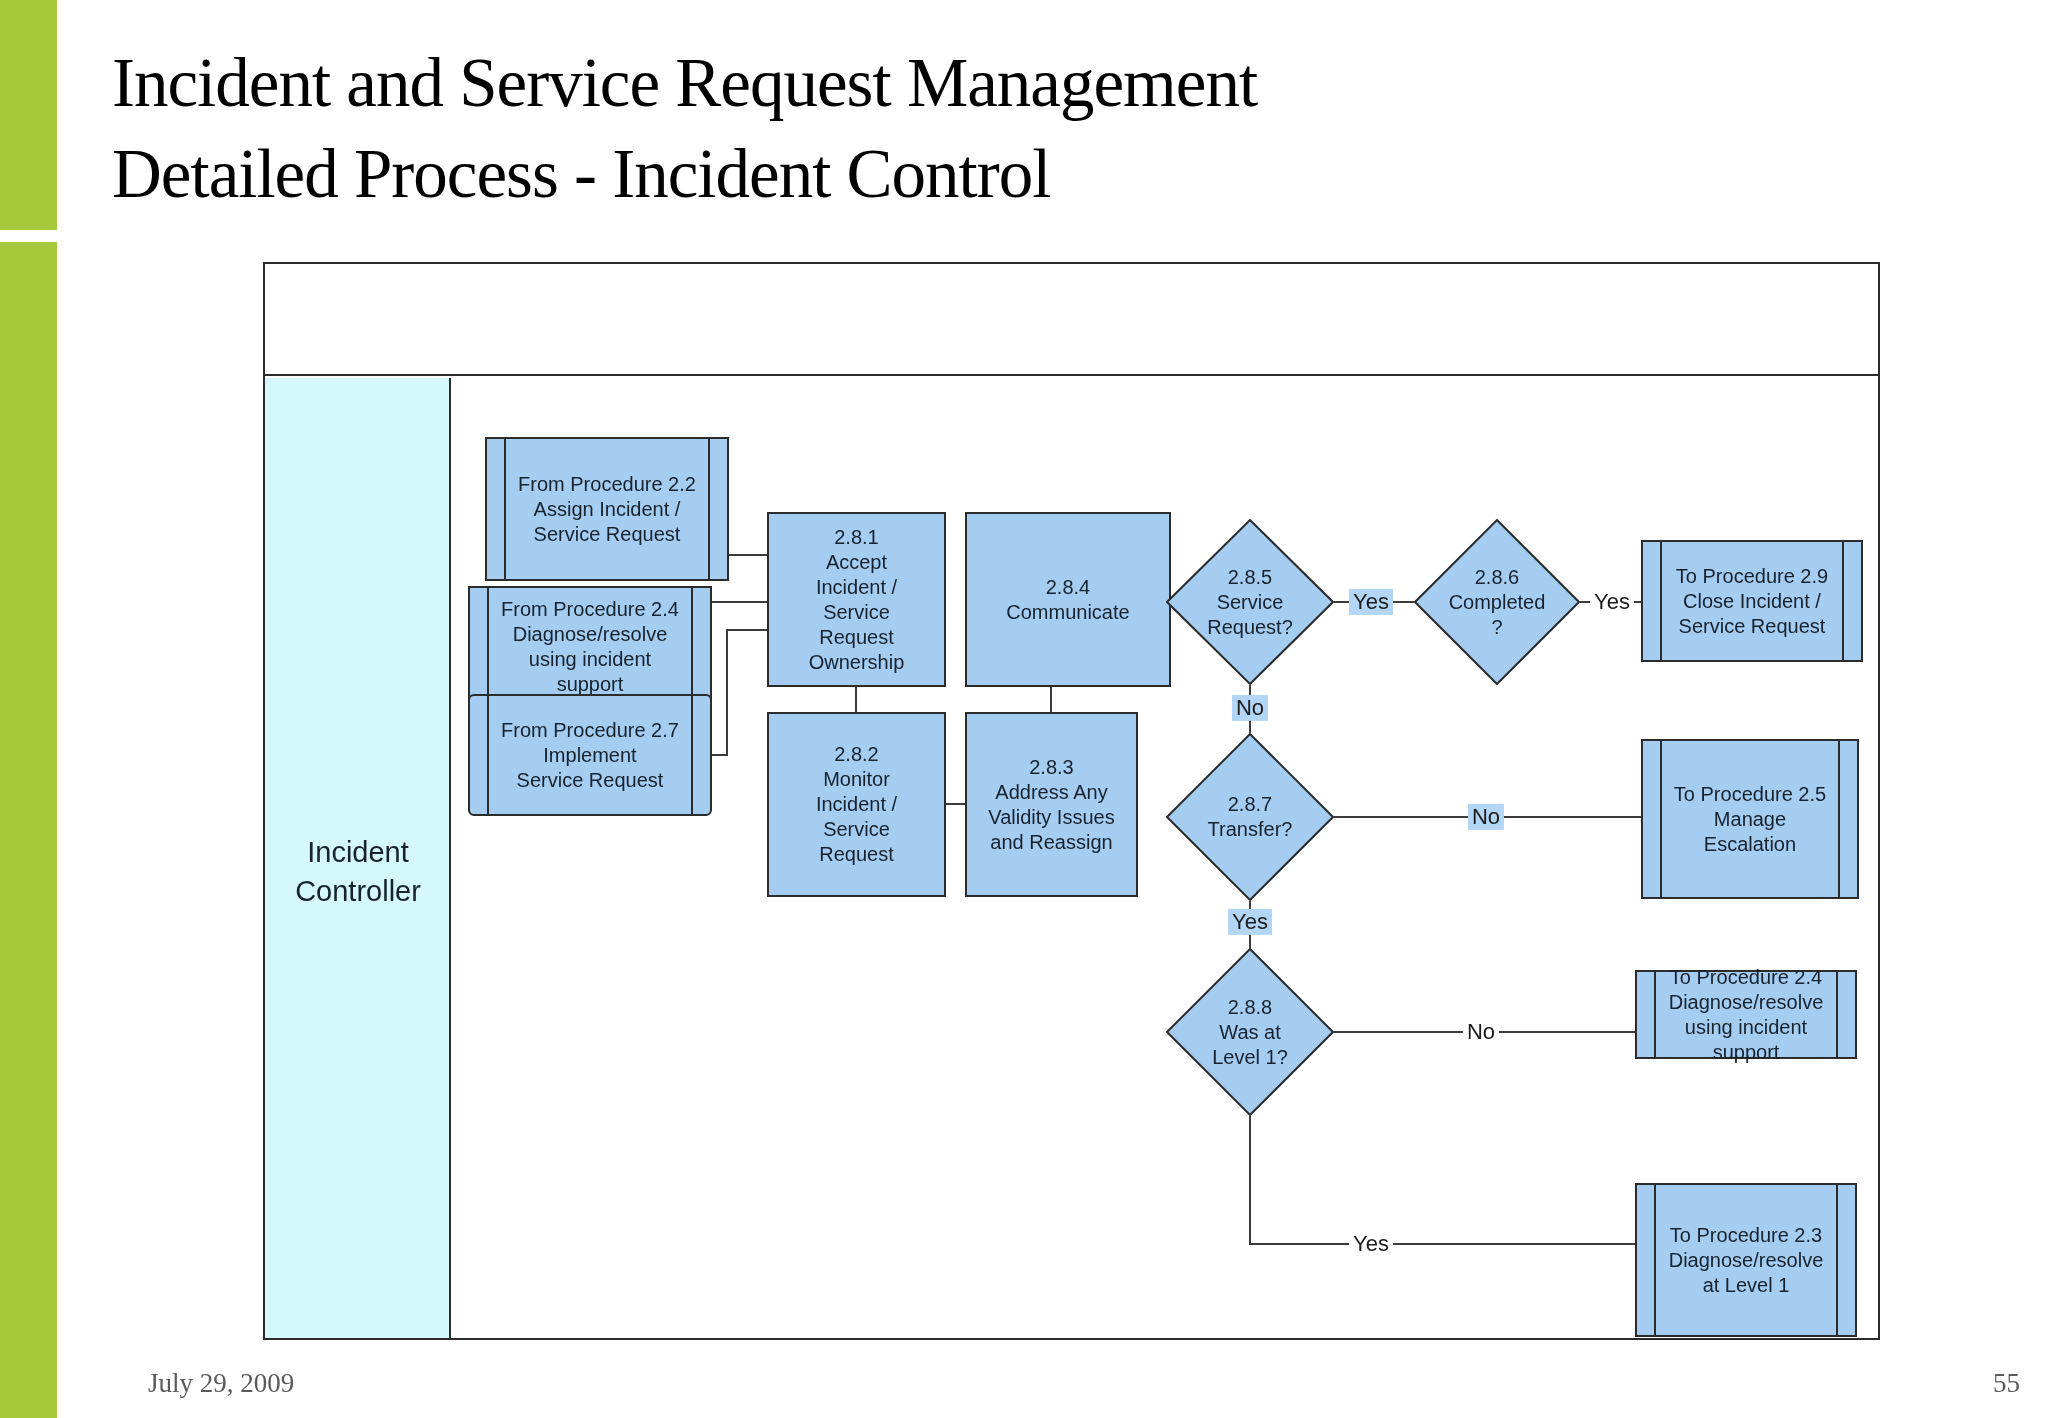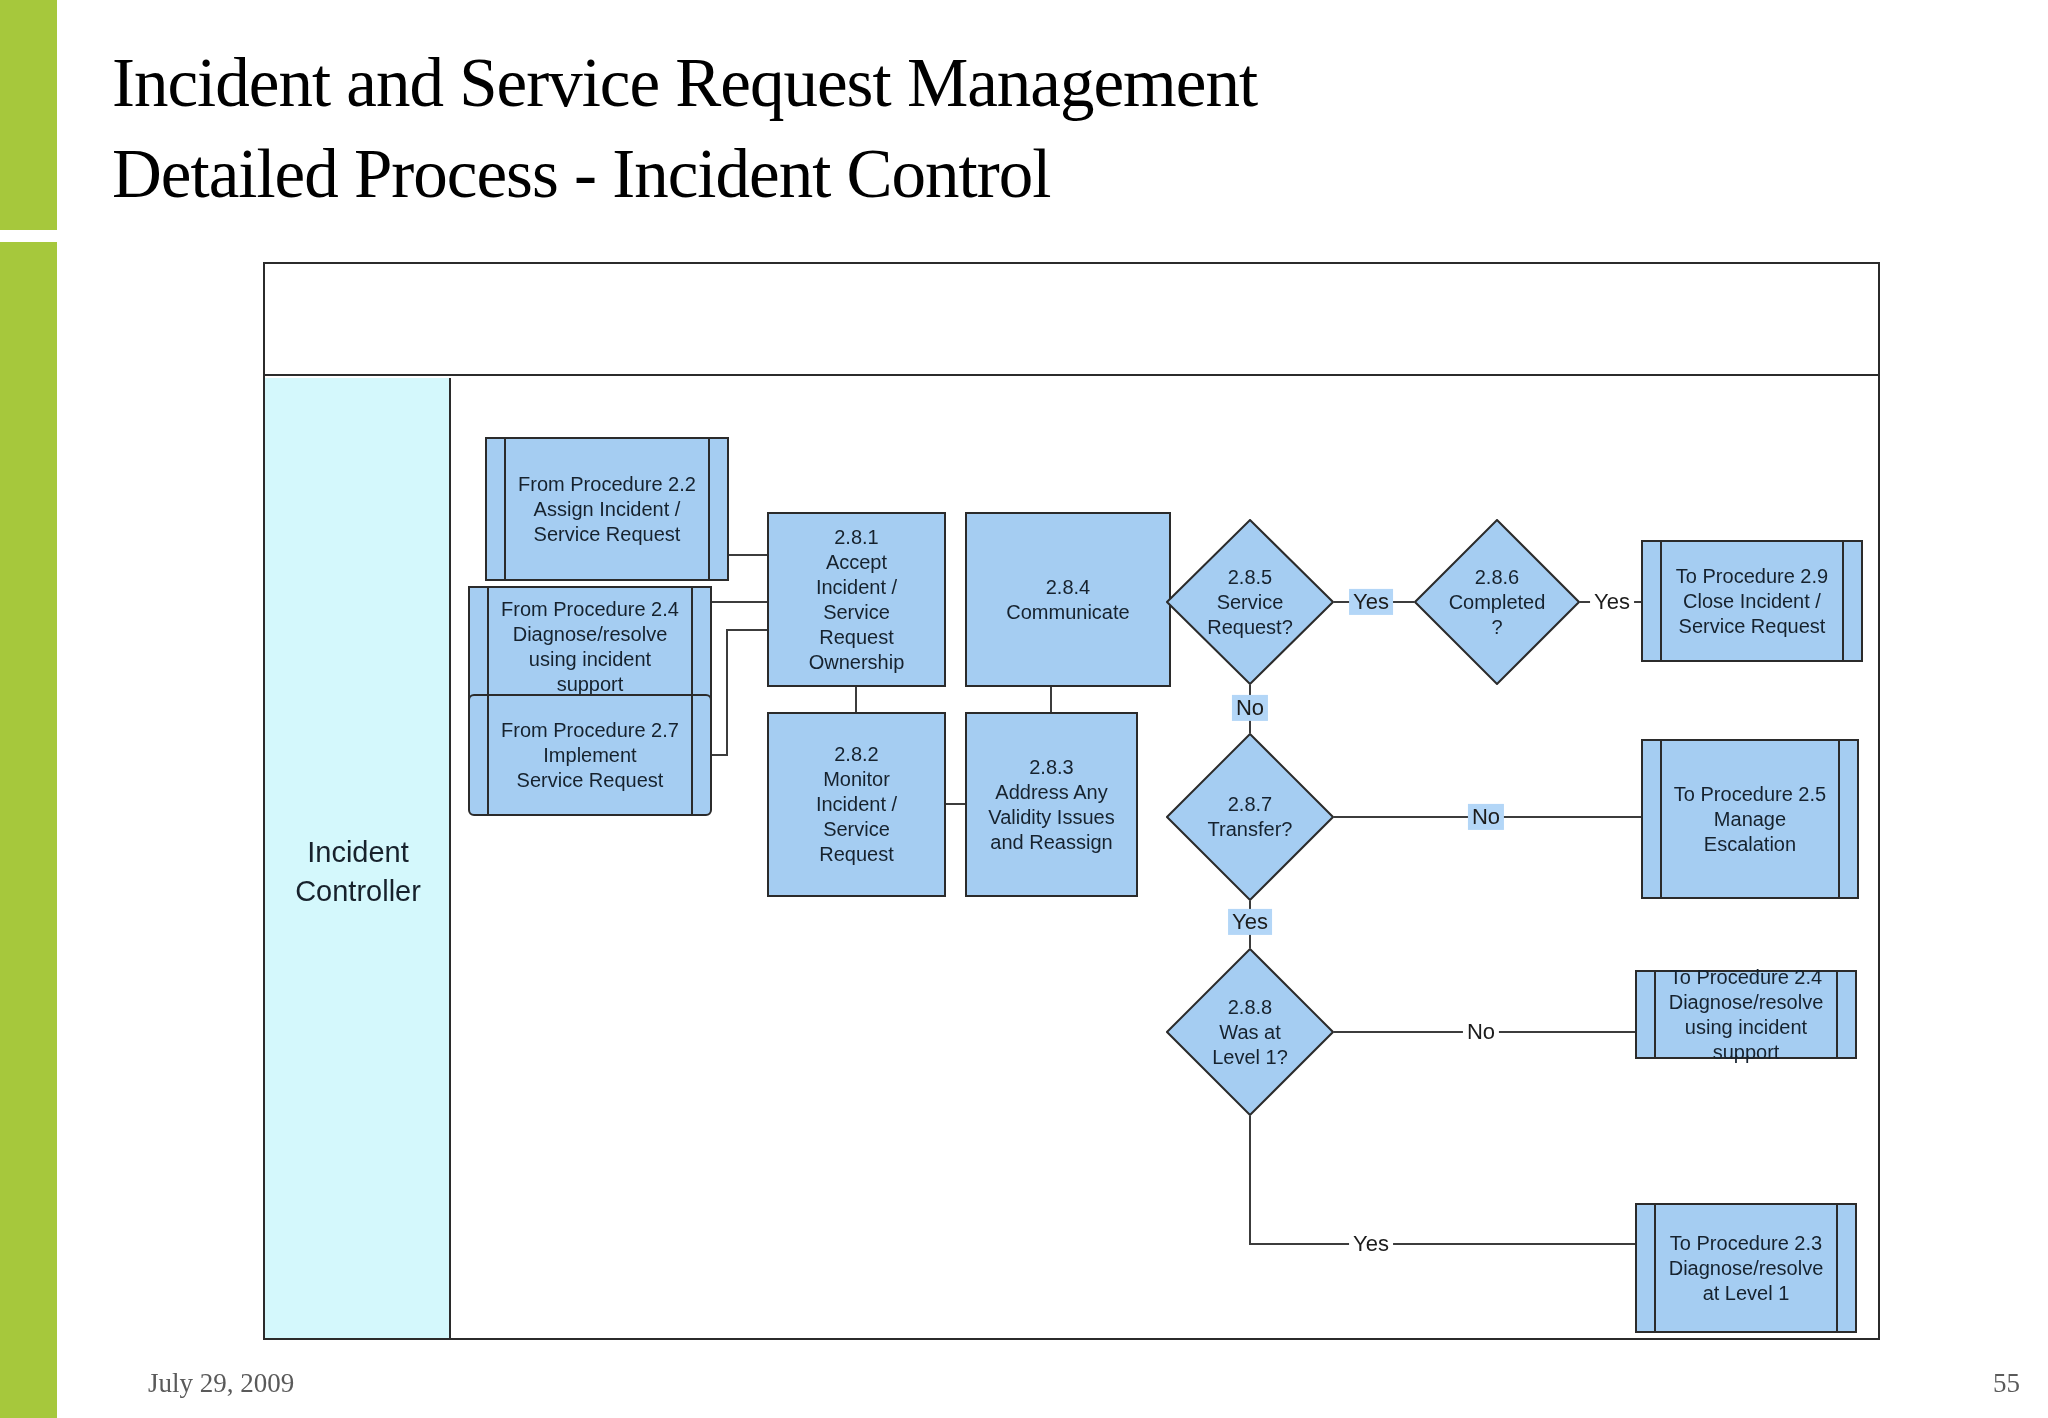--- a/index.html
+++ b/index.html
@@ -227,21 +227,21 @@
   <div class="node side-bars prewrap" style="left:1376px;top:276px;width:222px;height:122px;">To Procedure 2.9
 Close Incident /
 Service Request</div>
   <div class="node side-bars prewrap" style="left:1376px;top:475px;width:218px;height:160px;">To Procedure 2.5
 Manage
 Escalation</div>
   <div class="node side-bars prewrap" style="left:1370px;top:706px;width:222px;height:89px;">To Procedure 2.4
 Diagnose/resolve
 using incident
 support</div>
-  <div class="node side-bars prewrap" style="left:1370px;top:919px;width:222px;height:130px;margin-top:20px;">To Procedure 2.3
+  <div class="node side-bars prewrap" style="left:1370px;top:919px;width:222px;height:154px;">To Procedure 2.3
 Diagnose/resolve
 at Level 1</div>
 
   <div class="edge-label hl" style="left:1106px;top:338px;">Yes</div>
   <div class="edge-label" style="left:1347px;top:338px;">Yes</div>
   <div class="edge-label hl" style="left:985px;top:444px;">No</div>
   <div class="edge-label hl" style="left:1221px;top:553px;">No</div>
   <div class="edge-label hl" style="left:985px;top:658px;">Yes</div>
   <div class="edge-label" style="left:1216px;top:768px;">No</div>
   <div class="edge-label" style="left:1106px;top:980px;">Yes</div>

